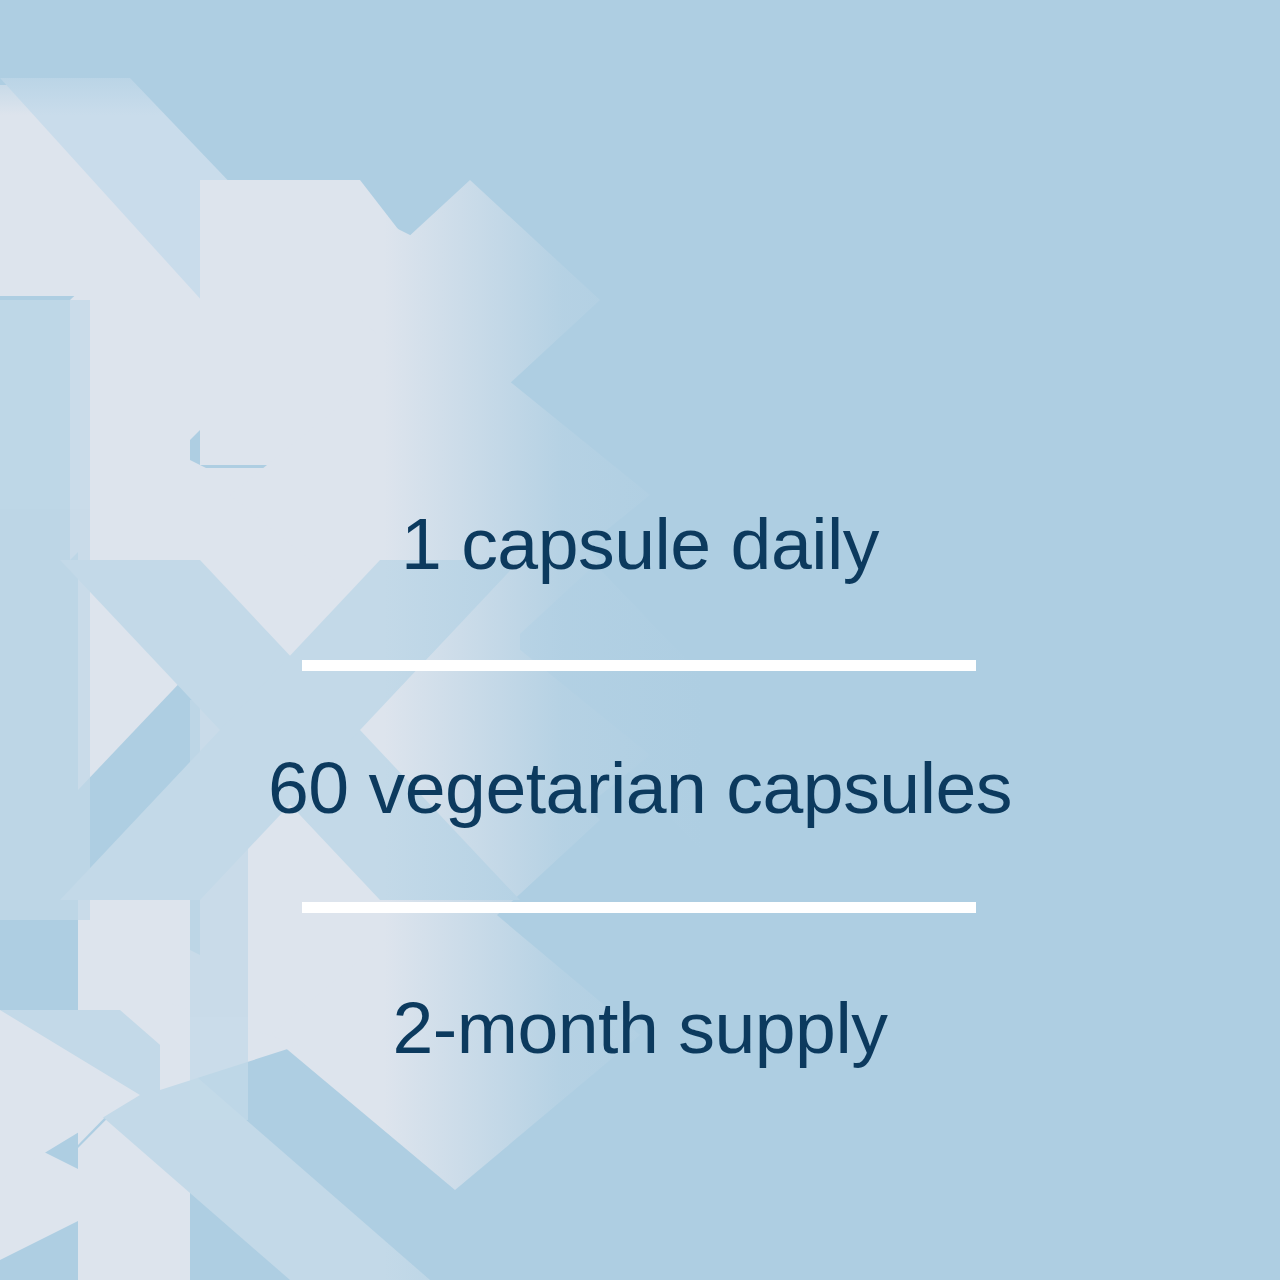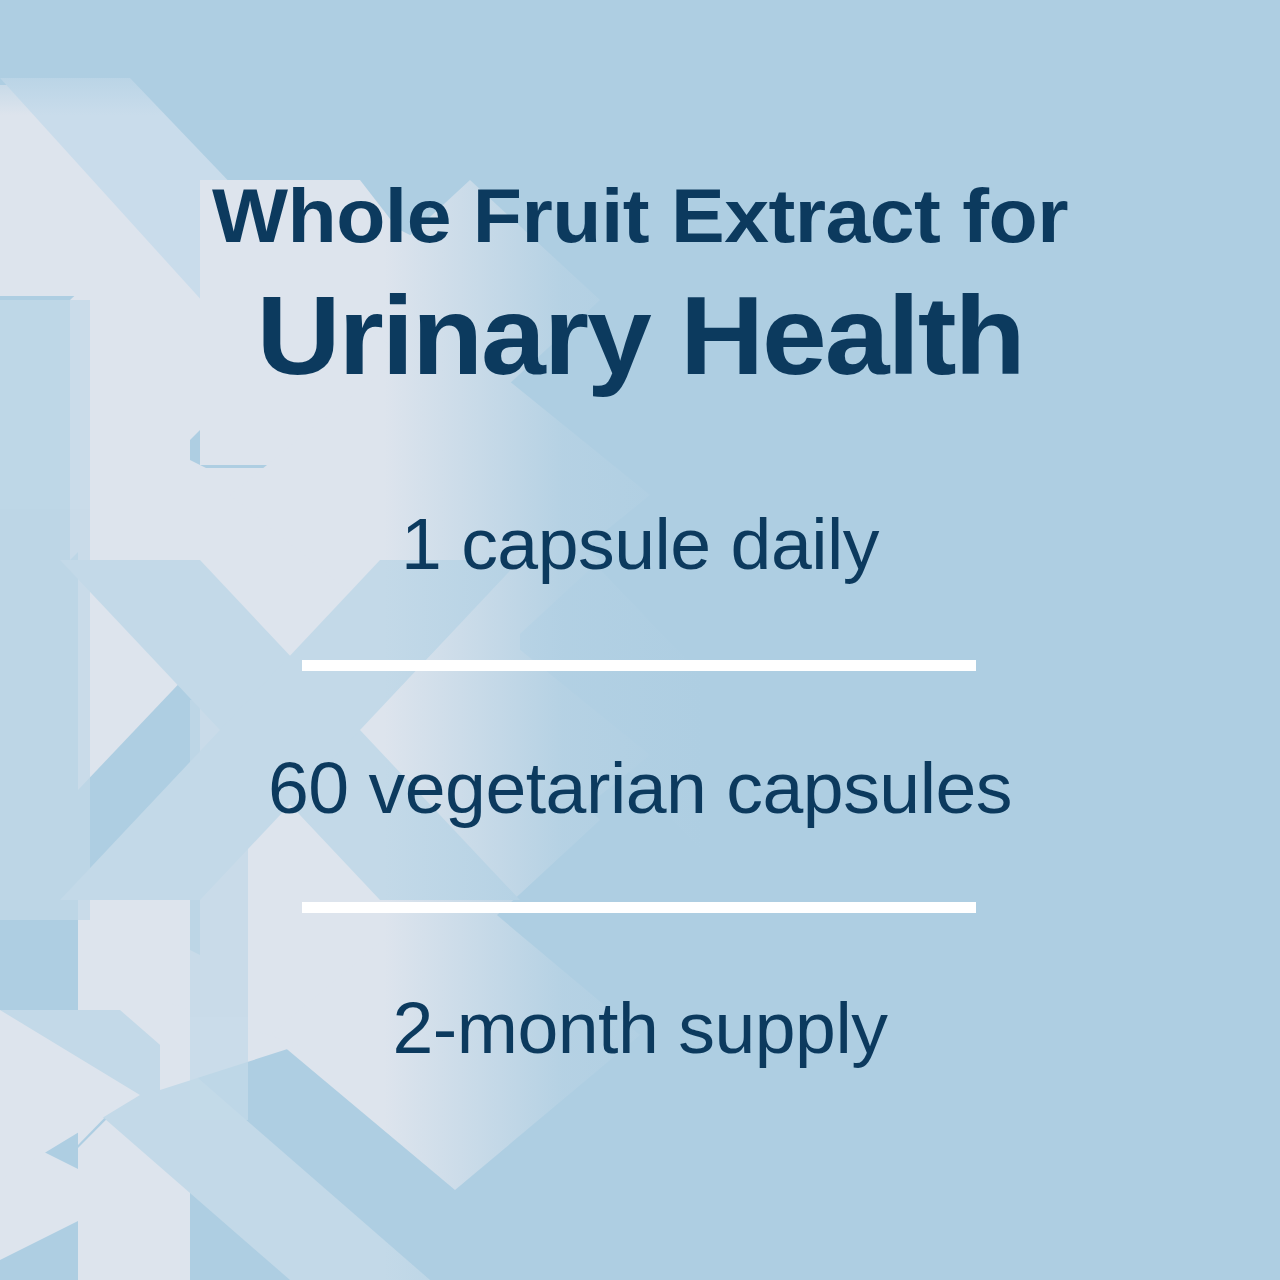--- a/index.html
+++ b/index.html
@@ -191,24 +191,20 @@
         <stop offset="0.09" stop-color="#aecee2" stop-opacity="0"></stop>
         <stop offset="1.00" stop-color="#aecee2" stop-opacity="0"></stop>
       </linearGradient>
     </defs>
     <rect x="0" y="0" width="1280" height="1280" fill="url(#fadeRight)"></rect>
     <rect x="0" y="0" width="1280" height="1280" fill="url(#fadeTop)"></rect>
   </svg>
 
   <div id="content">
 
-    <div class="headline-block">
-      <span class="line-eyebrow">Whole Fruit Extract for</span>
-      <span class="line-title">Urinary Health</span>
-    </div>
 
     <div class="fact fact-1">1 capsule daily</div>
 
     <div class="divider divider-1"></div>
 
     <div class="fact fact-2">60 vegetarian capsules</div>
 
     <div class="divider divider-2"></div>
 
     <div class="fact fact-3">2-month supply</div>

